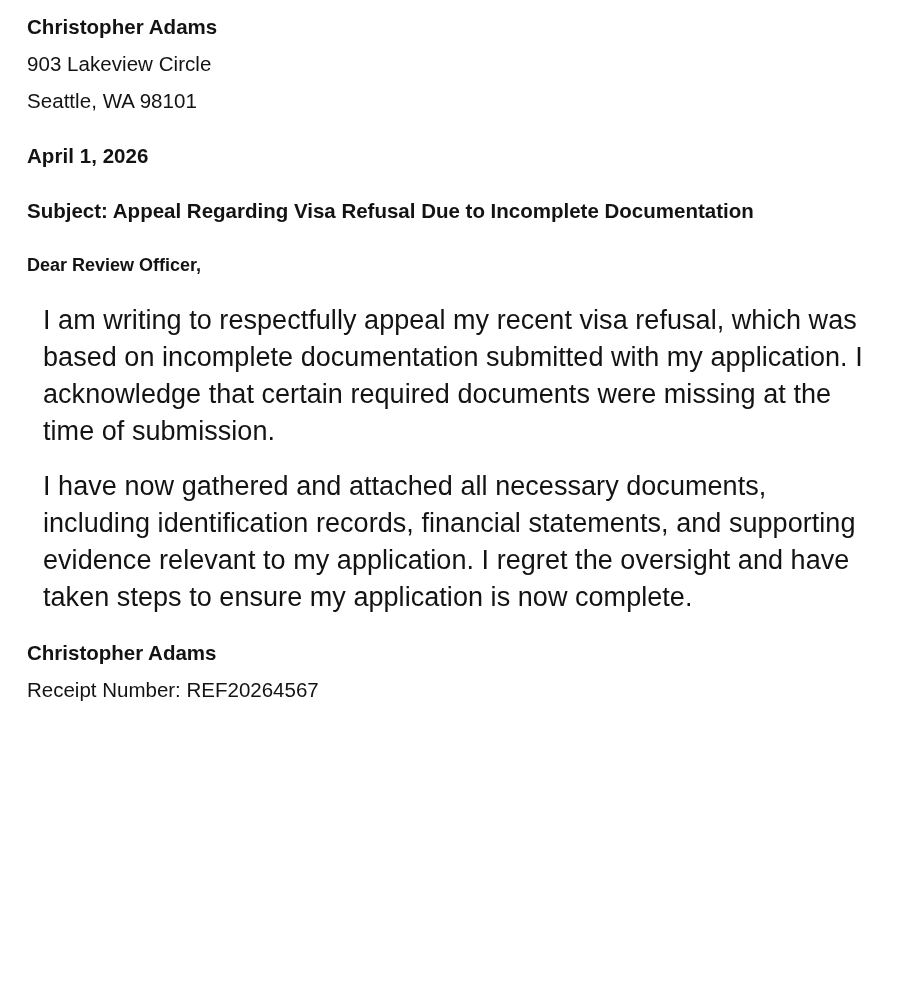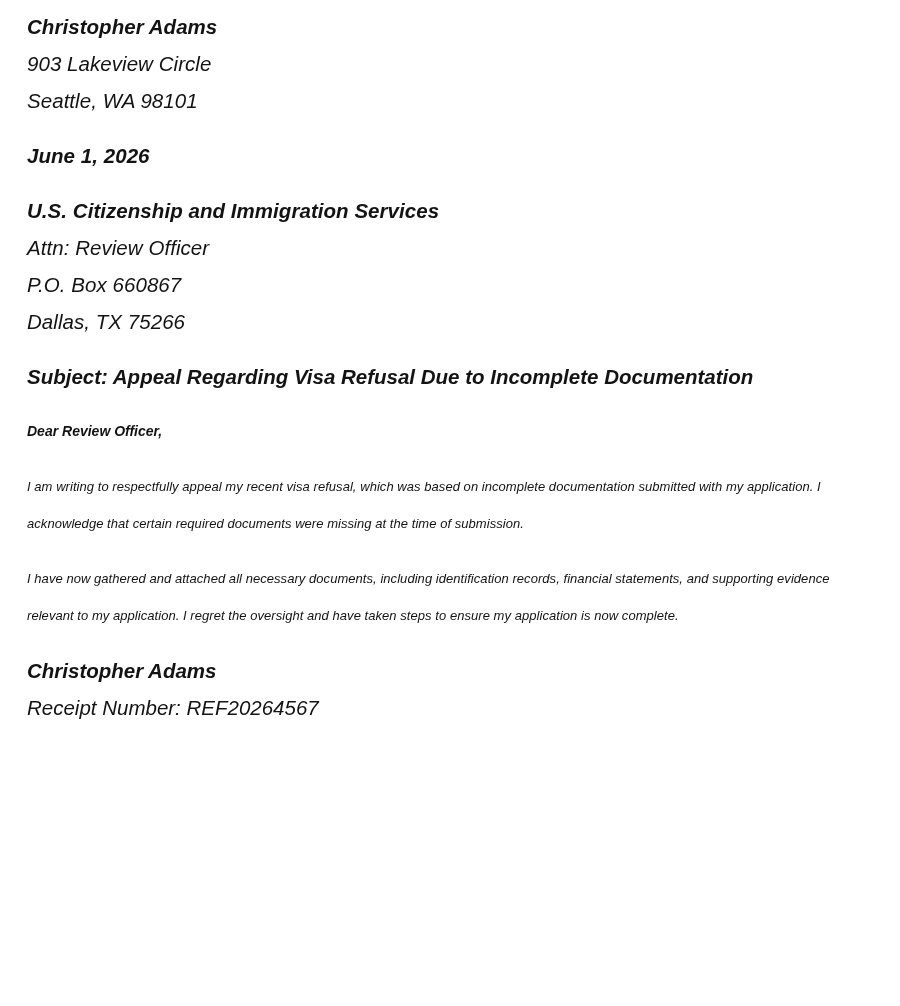--- a/index.html
+++ b/index.html
@@ -13,53 +13,52 @@
     font-family: "Liberation Sans", sans-serif;
     color: #131313;
     -webkit-font-smoothing: antialiased;
   }
   .page {
     box-sizing: border-box;
     width: 900px;
     height: 738px;
     padding: 8px 33px 0 27px;
     background: #ffffff;
-    font-style: italic;
   }
   .block {
     margin: 0 0 18px 0;
   }
   .block:last-child {
     margin-bottom: 0;
   }
   .line {
     font-size: 20.5px;
     line-height: 37px;
     letter-spacing: 0.05px;
     white-space: pre-wrap;
   }
   .bold {
     font-weight: 700;
   }
   .para {
-    font-size: 13px;
+    font-size: 27px;
     line-height: 37px;
     letter-spacing: 0.05px;
-    margin: 0 0 18px 0;
+    margin: 0 0 18px 16px;
     text-align: left;
     max-width: 842px;
   }
   .subject {
     font-size: 20.5px;
     line-height: 37px;
     font-weight: 700;
     margin: 2px 0 18px 0;
   }
   .salutation {
-    font-size: 14px;
+    font-size: 18px;
     line-height: 37px;
     font-weight: 700;
     margin: 0 0 18px 0;
   }
   .sig-line {
     font-size: 20.5px;
     line-height: 37px;
   }
   .addr-block .line {
     display: block;
@@ -70,29 +69,23 @@
 
 <div class="page">
 
   <div class="block addr-block">
     <div class="line bold">Christopher Adams</div>
     <div class="line">903 Lakeview Circle</div>
     <div class="line">Seattle, WA 98101</div>
   </div>
 
   <div class="block">
-    <div class="line bold">June 1, 2026</div>
+    <div class="line bold">April 1, 2026</div>
   </div>
 
-  <div class="block addr-block">
-    <div class="line bold">U.S. Citizenship and Immigration Services</div>
-    <div class="line">Attn: Review Officer</div>
-    <div class="line">P.O. Box 660867</div>
-    <div class="line">Dallas, TX 75266</div>
-  </div>
 
   <div class="subject">Subject: Appeal Regarding Visa Refusal Due to Incomplete Documentation</div>
 
   <div class="salutation">Dear Review Officer,</div>
 
   <p class="para">I am writing to respectfully appeal my recent visa refusal, which was based on incomplete documentation submitted with my application. I acknowledge that certain required documents were missing at the time of submission.</p>
 
   <p class="para">I have now gathered and attached all necessary documents, including identification records, financial statements, and supporting evidence relevant to my application. I regret the oversight and have taken steps to ensure my application is now complete.</p>
 
 

